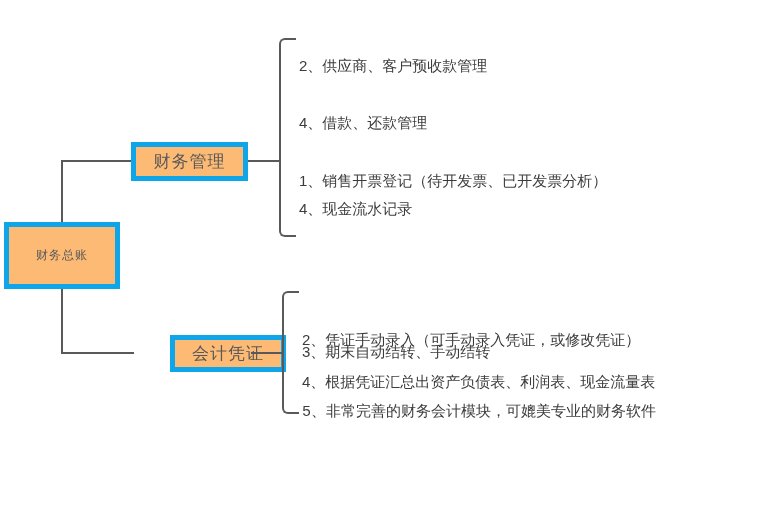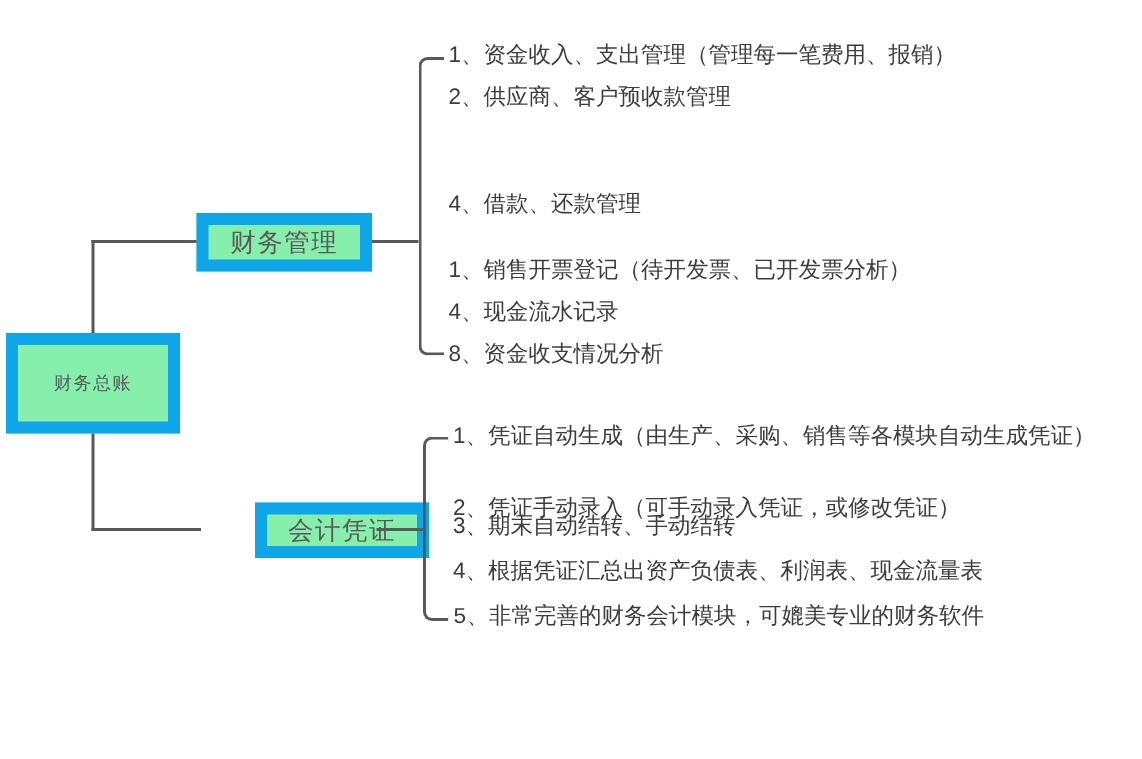--- a/index.html
+++ b/index.html
@@ -11,22 +11,22 @@
     position: relative;
     width: 761px;
     height: 506px;
     background: #ffffff;
     overflow: hidden;
     font-family: "Liberation Sans", sans-serif;
   }
   .node {
     position: absolute;
     box-sizing: border-box;
-    border: 8px solid #0ea5e9;
-    background: #86efac;
+    border: 5px solid #0ea5e9;
+    background: #fdba74;
     display: flex;
     align-items: center;
     justify-content: center;
     color: #595959;
     letter-spacing: 1px;
     white-space: nowrap;
   }
   .node-root  { font-size: 12px; }
   .node-child { font-size: 17px; }
   .line {
@@ -70,26 +70,23 @@
   <div class="line" style="left:61px; top:160px; width:2px;  height:62px;"></div>
   <div class="line" style="left:61px; top:289px; width:2px;  height:65px;"></div>
   <div class="line" style="left:61px; top:160px; width:70px; height:2px;"></div>
   <div class="line" style="left:61px; top:352px; width:73px; height:2px;"></div>
   <div class="line" style="left:248px; top:160px; width:31px; height:2px;"></div>
   <div class="line" style="left:251px; top:352px; width:31px; height:2px;"></div>
 
   <div class="bracket" style="left:279px; top:38px;  width:17px; height:199px;"></div>
   <div class="bracket" style="left:282px; top:291px; width:17px; height:123px;"></div>
 
-  <div class="item" style="left:299px; top:38px;">1、资金收入、支出管理（管理每一笔费用、报销）</div>
   <div class="item" style="left:299px; top:66px;">2、供应商、客户预收款管理</div>
-  <div class="item" style="left:299px; top:123px;margin-top:14px;">4、借款、还款管理</div>
+  <div class="item" style="left:299px; top:123px;">4、借款、还款管理</div>
   <div class="item" style="left:299px; top:181px;">1、销售开票登记（待开发票、已开发票分析）</div>
   <div class="item" style="left:299px; top:209px;">4、现金流水记录</div>
-  <div class="item" style="left:299px; top:237px;">8、资金收支情况分析</div>
 
-  <div class="item" style="left:302px; top:292px;">1、凭证自动生成（由生产、采购、销售等各模块自动生成凭证）</div>
   <div class="item" style="left:302px; top:322px;margin-top:18px;">2、凭证手动录入（可手动录入凭证，或修改凭证）</div>
   <div class="item" style="left:302px; top:352px;">3、期末自动结转、手动结转</div>
   <div class="item" style="left:302px; top:382px;">4、根据凭证汇总出资产负债表、利润表、现金流量表</div>
   <div class="item" style="left:302px; top:413px;font-family:Liberation Mono, monospace;">5、非常完善的财务会计模块，可媲美专业的财务软件</div>
 
 </div>
 
 </body></html>

